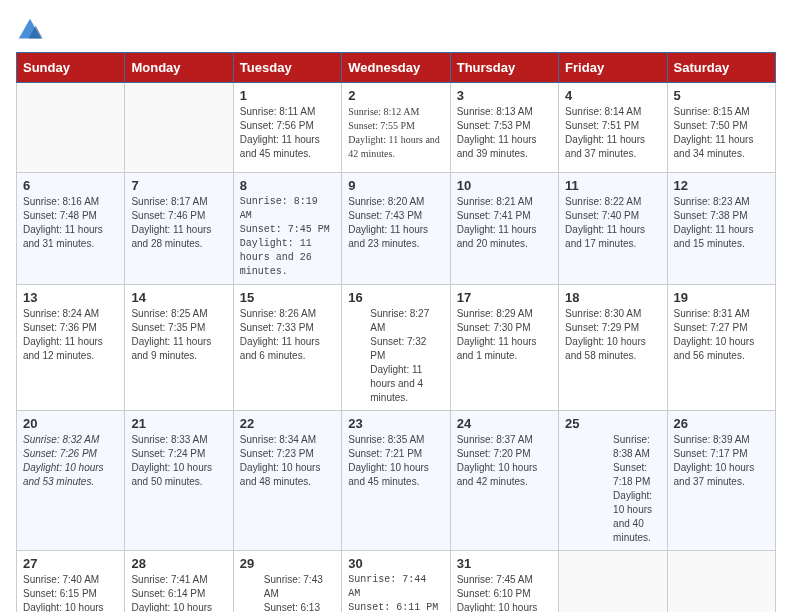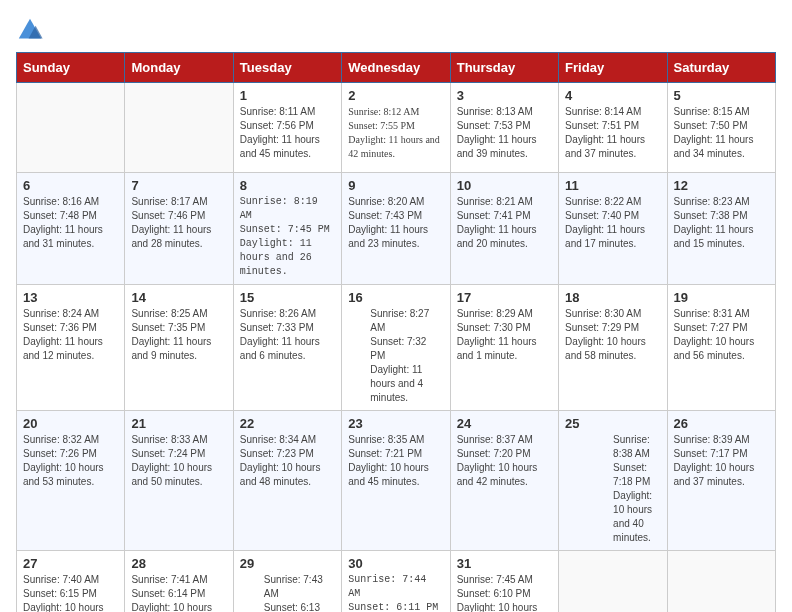--- a/index.html
+++ b/index.html
@@ -247,21 +247,21 @@
         <td>
           <span class="day-number">19</span>
           <div class="day-detail" style="white-space: pre-line;">Sunrise: 8:31 AM
 Sunset: 7:27 PM
 Daylight: 10 hours and 56 minutes.</div>
         </td>
       </tr>
       <tr>
         <td>
           <span class="day-number">20</span>
-          <div class="day-detail" style="white-space: pre-line;">Sunrise: 8:32 AM
+          <div class="day-detail" style="white-space: pre-line; font-style: italic;">Sunrise: 8:32 AM
 Sunset: 7:26 PM
 Daylight: 10 hours and 53 minutes.</div>
         </td>
         <td>
           <span class="day-number">21</span>
           <div class="day-detail" style="white-space: pre-line;">Sunrise: 8:33 AM
 Sunset: 7:24 PM
 Daylight: 10 hours and 50 minutes.</div>
         </td>
         <td>

